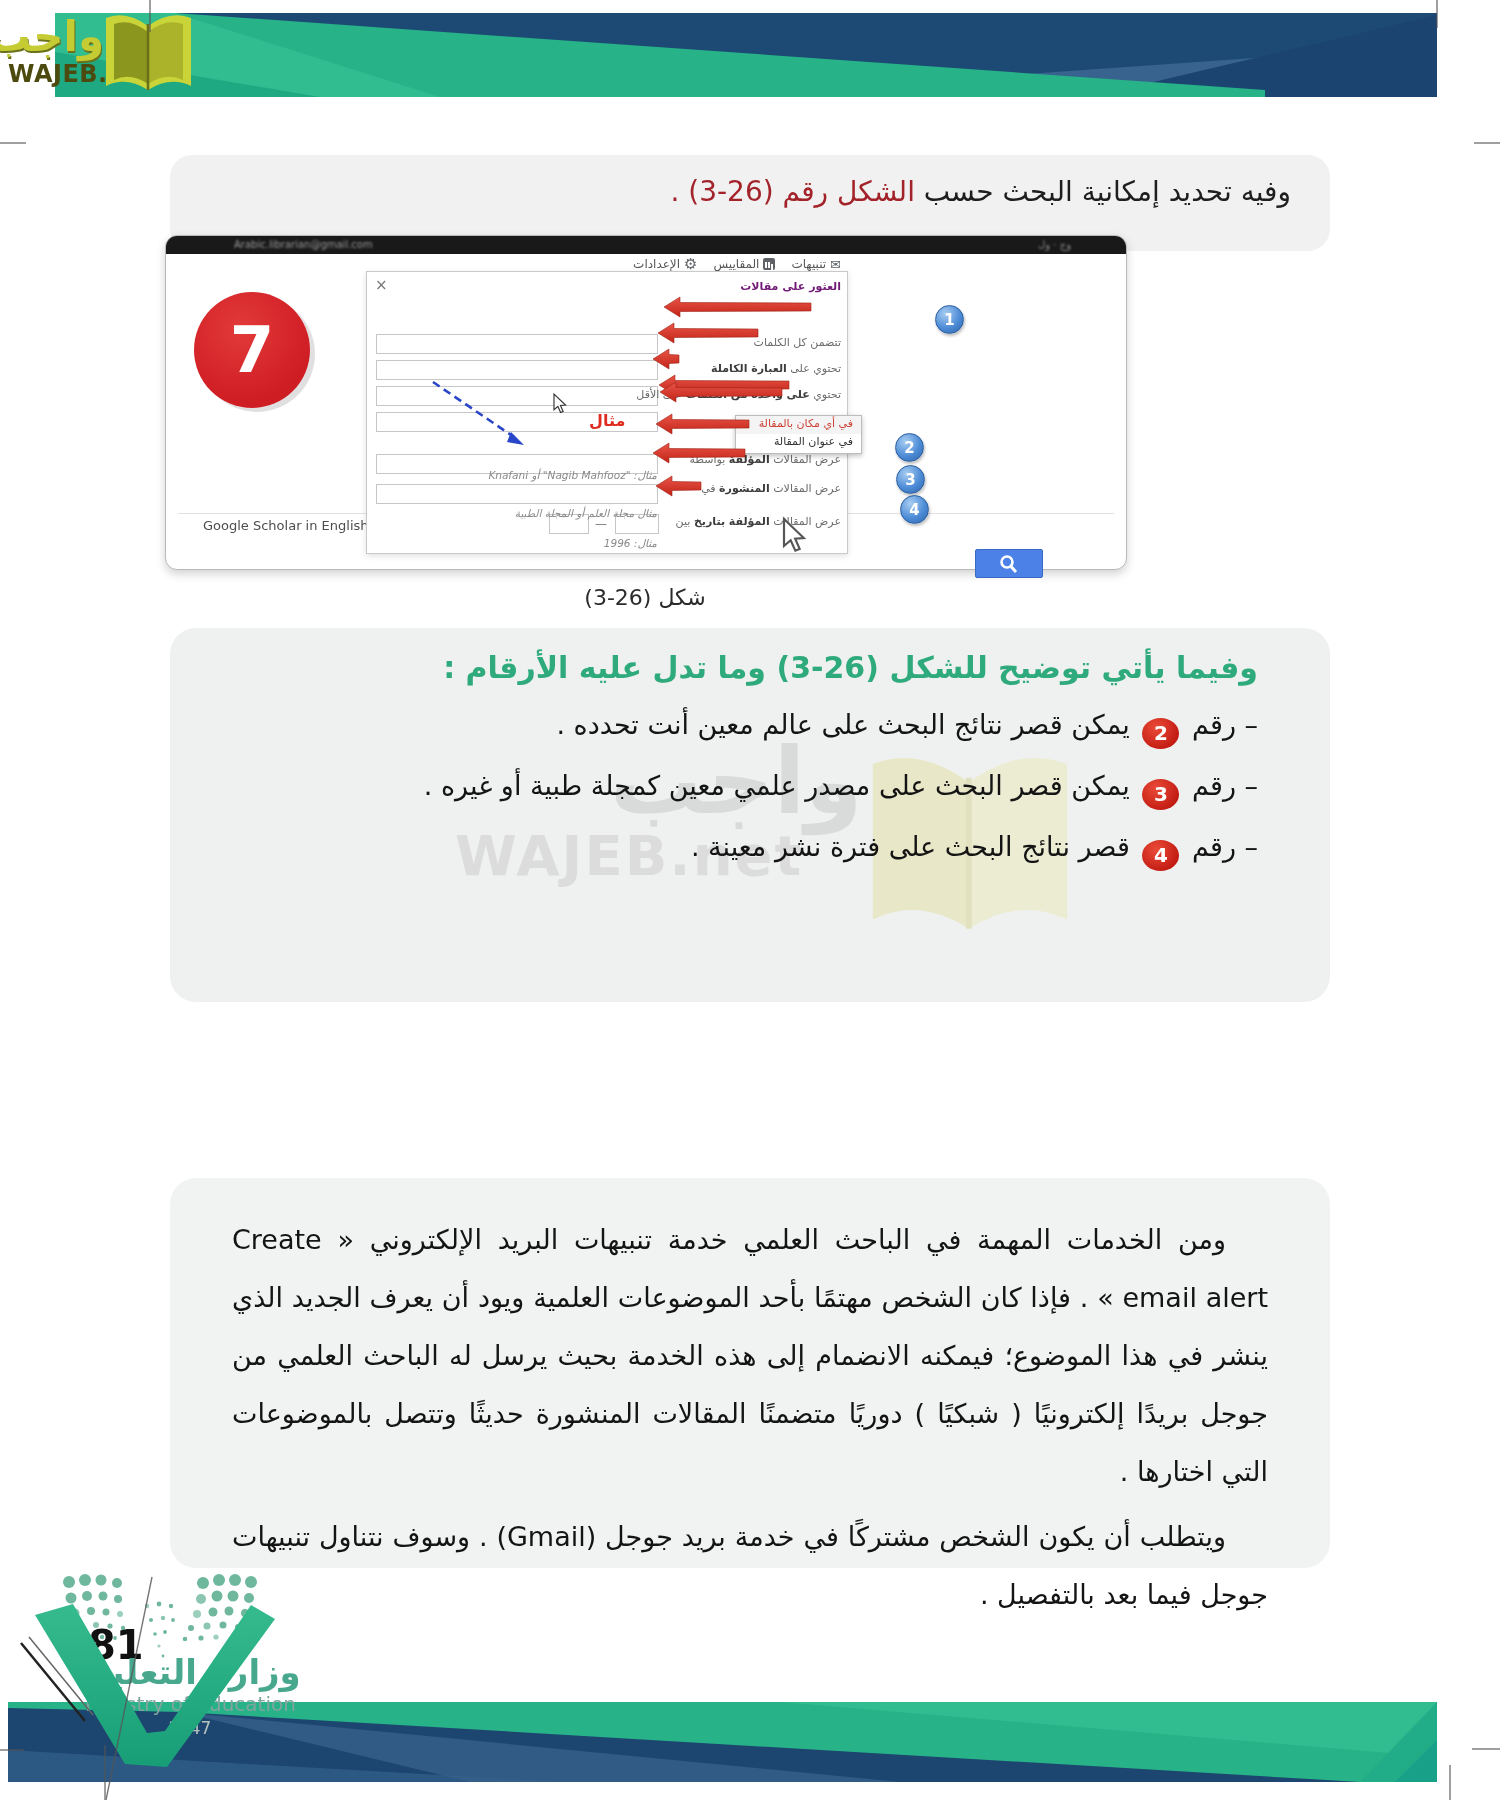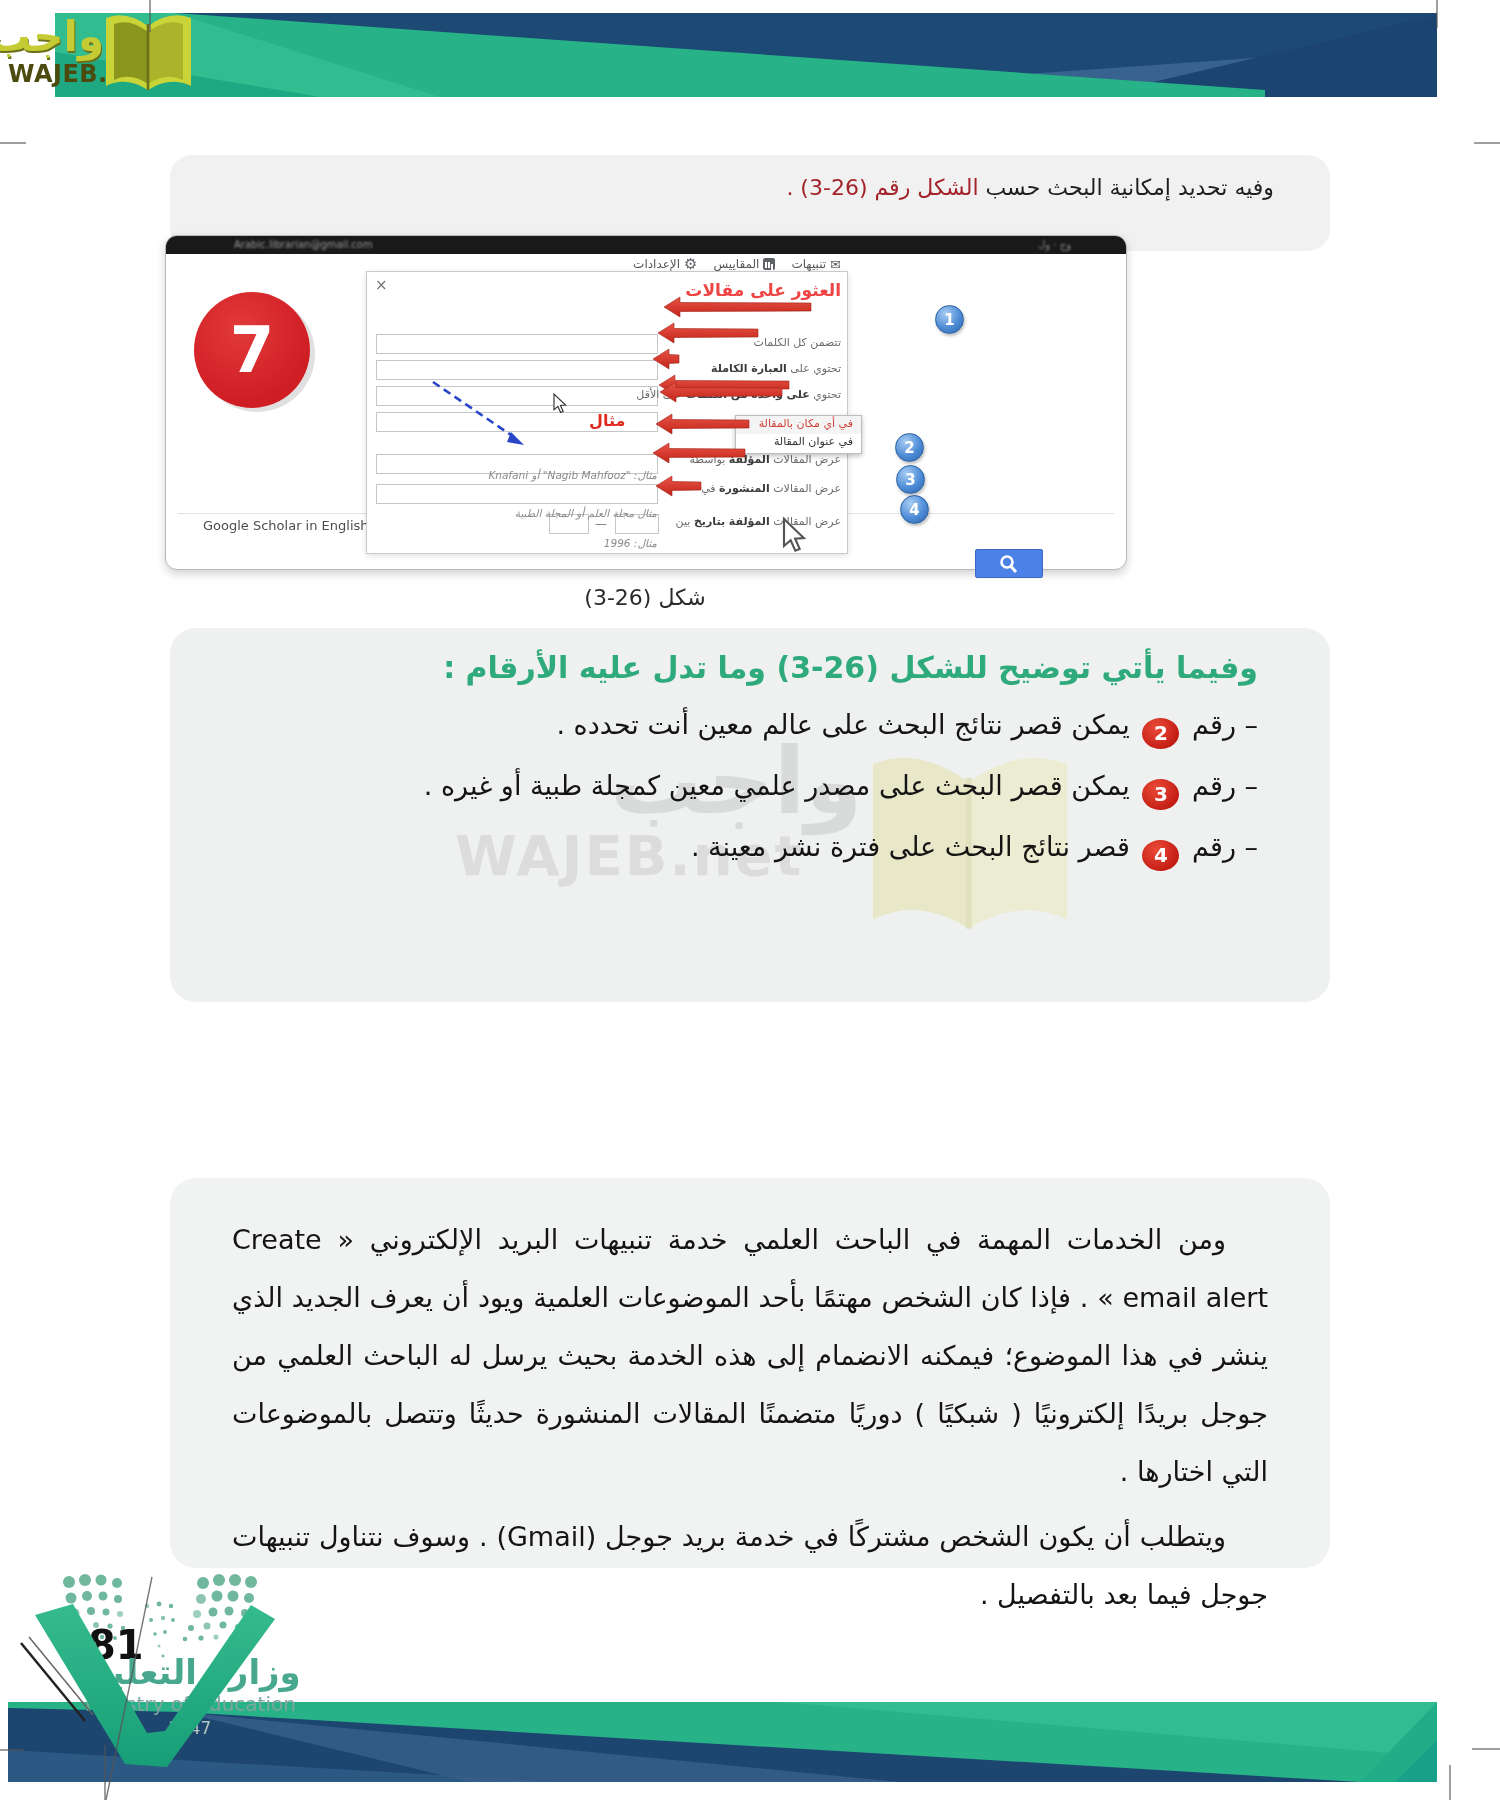--- a/index.html
+++ b/index.html
@@ -17,21 +17,21 @@
   .wajeb-ar{position:absolute;right:132px;top:4px;font-size:42px;font-weight:bold;color:#c5cc33;
             text-shadow:1px 2px 0 #6b701a;direction:rtl;}
   .wajeb-en{position:absolute;left:2px;top:52px;font-size:24px;font-weight:bold;color:#4c4a0f;letter-spacing:.5px;}
   .wajeb-book{position:absolute;left:90px;top:0px;}
 
   
   .cropmarks{left:0;top:0;width:1500px;height:1800px;z-index:9;pointer-events:none;}
 
   
   .intro-box{left:170px;top:155px;width:1160px;height:96px;background:#f1f1f1;border-radius:22px;z-index:2;}
-  .intro-line{position:absolute;right:56px;top:20px;font-size:22px;color:#1e1e1e;direction:rtl;text-align:right;}
+  .intro-line{position:absolute;right:39px;top:20px;font-size:28px;color:#1e1e1e;direction:rtl;text-align:right;}
   .intro-red{color:#a3232a;}
 
   
   .shot{left:165px;top:235px;width:960px;height:333px;background:#fff;border:1px solid #b9b9b9;
         border-radius:12px;box-shadow:0 4px 10px rgba(0,0,0,.18);z-index:3;}
   .browser-bar{position:absolute;left:0;top:0;width:100%;height:18px;background:#191919;
                border-radius:11px 11px 0 0;}
   .browser-email{position:absolute;left:68px;top:3px;font-size:10px;color:#9a9a9a;filter:blur(1.1px);}
   .browser-right{position:absolute;right:55px;top:3px;font-size:10px;color:#8a8a8a;filter:blur(1.2px);}
   .gs-nav{position:absolute;left:445px;top:19px;width:230px;height:18px;display:flex;direction:rtl;
@@ -40,21 +40,21 @@
   .metrics-ic{width:12px;height:12px;background:#5f6368;display:inline-block;border-radius:2px;position:relative;}
   .metrics-ic::after{content:"";position:absolute;left:2px;bottom:2px;width:2px;height:6px;background:#fff;
        box-shadow:3px 0 0 #fff,6px 2px 0 #fff;}
   .badge7{position:absolute;left:28px;top:56px;width:116px;height:116px;border-radius:50%;
           background:radial-gradient(circle at 40% 32%,#e23a3a,#cf1d24 70%);
           box-shadow:5px 4px 0 rgba(0,0,0,.12);color:#fff;font-size:64px;font-weight:bold;
           display:flex;align-items:center;justify-content:center;}
   .dialog{position:absolute;left:200px;top:35px;width:480px;height:281px;background:#fff;
           border:1px solid #c9c9c9;box-shadow:0 2px 6px rgba(0,0,0,.12);}
   .dlg-close{position:absolute;left:8px;top:4px;font-size:15px;color:#777;cursor:pointer;}
-  .dlg-title{position:absolute;right:6px;top:8px;font-size:17px;font-weight:bold;color:#ef4444;direction:rtl;}
+  .dlg-title{position:absolute;right:6px;top:8px;font-size:11px;font-weight:bold;color:#701a75;direction:rtl;}
   .dlg-label{position:absolute;right:6px;font-size:11px;color:#6b6b6b;direction:rtl;white-space:nowrap;}
   .dlg-label b{color:#3c3c3c;}
   .dlg-input{position:absolute;left:44px;width:282px;height:20px;border:1px solid #c6c6c6;background:#fff;
              box-sizing:border-box;font-size:11px;}
   .dlg-ex{position:absolute;font-size:10.5px;font-style:italic;color:#8a8a8a;direction:rtl;white-space:nowrap;}
   .callout{position:absolute;width:27px;height:27px;border-radius:50%;color:#fff;font-size:15px;font-weight:bold;
            display:flex;align-items:center;justify-content:center;
            background:radial-gradient(circle at 35% 28%,#a7cdf2,#4e8cd7 55%,#2d64a9);
            border:1px solid #2a5e9e;box-shadow:1px 2px 3px rgba(0,0,0,.25);}
   .dropdown{position:absolute;left:368px;top:143px;width:125px;height:37px;background:#fff;

